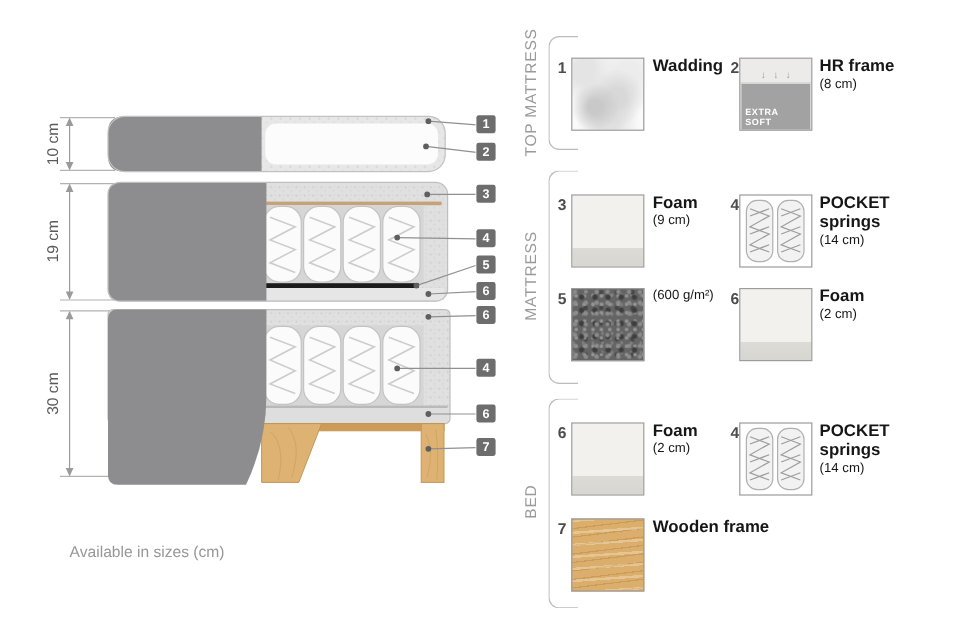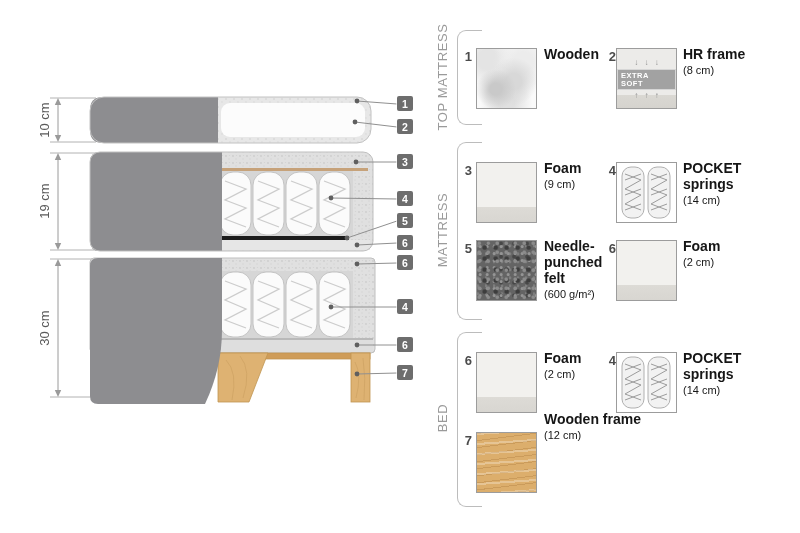--- a/index.html
+++ b/index.html
@@ -32,21 +32,21 @@
       radial-gradient(circle at 32% 68%, #c9c9c9 0 6px, rgba(255,255,255,0) 20px),
       radial-gradient(circle at 62% 55%, #d8d8d8 0 8px, rgba(255,255,255,0) 24px),
       radial-gradient(circle at 78% 22%, #ececec 0 10px, rgba(255,255,255,0) 30px),
       radial-gradient(circle at 18% 18%, #e4e4e4 0 10px, rgba(255,255,255,0) 28px),
       radial-gradient(circle at 50% 90%, #e0e0e0 0 8px, rgba(255,255,255,0) 26px);}
 
   .swatch-hrfoam{background:linear-gradient(to bottom,#ecebe9 0%,#ecebe9 78%,#dad8d3 78%,#d5d3ce 100%);}
   .softstack{display:flex;flex-direction:column;align-items:center;margin-top:9px;width:100%;}
   .arrows{font-size:8px;color:#8f8f8f;line-height:1.25;letter-spacing:2px;text-indent:2px;}
   .badge{background:#a2a2a2;border:1px solid #d6d6d6;color:#fff;font-size:7.5px;
-         font-weight:bold;letter-spacing:.5px;padding:2px 3px;line-height:1;margin:1px 0;}
+         font-weight:bold;letter-spacing:.5px;padding:20px 3px;line-height:1;margin:1px 0;}
 
   .swatch-foam{background:linear-gradient(to bottom,#f2f1ee 0%,#f2f1ee 74%,#dddbd6 74%,#d8d6d1 100%);}
 
   .swatch-felt{background-color:#646464;background-image:
       radial-gradient(circle at 25% 25%, #8c8c8c 0 1.2px, rgba(0,0,0,0) 2.4px),
       radial-gradient(circle at 70% 60%, #3d3d3d 0 1.5px, rgba(0,0,0,0) 3px),
       radial-gradient(circle at 45% 80%, #959595 0 1px, rgba(0,0,0,0) 2px),
       radial-gradient(circle at 85% 20%, #474747 0 1.3px, rgba(0,0,0,0) 2.6px),
       radial-gradient(circle at 10% 60%, #7e7e7e 0 1px, rgba(0,0,0,0) 2px);
       background-size:9px 9px,11px 11px,7px 7px,13px 13px,8px 8px;}
@@ -208,21 +208,21 @@
   <div class="bracket" style="left:457px;top:30px;height:93px;"></div>
   <div class="bracket" style="left:457px;top:142px;height:176px;"></div>
   <div class="bracket" style="left:457px;top:332px;height:173px;"></div>
   <div class="vlabel" style="left:442px;top:77px;">TOP MATTRESS</div>
   <div class="vlabel" style="left:442px;top:230px;">MATTRESS</div>
   <div class="vlabel" style="left:442px;top:418px;">BED</div>
 
   <div class="num" style="left:458px;top:49px;">1</div>
   <div class="swatch swatch-wadding" style="left:476px;top:48px;"></div>
   <div class="lbl" style="left:544px;top:47px;width:68px;">
-    <div>Wooden</div>
+    <div>Wadding</div>
     <div class="detail"></div>
   </div>
 
   <div class="num" style="left:602px;top:49px;">2</div>
   <div class="swatch swatch-hrfoam" style="left:616px;top:48px;">
     <div class="softstack">
       <div class="arrows">↓ ↓ ↓</div>
       <div class="badge">EXTRA SOFT</div>
       <div class="arrows">↑ ↑ ↑</div>
     </div>
@@ -255,21 +255,20 @@
     </svg>
   </div>
   <div class="lbl" style="left:683px;top:161px;width:74px;">
     <div>POCKET springs</div>
     <div class="detail">(14 cm)</div>
   </div>
 
   <div class="num" style="left:458px;top:241px;">5</div>
   <div class="swatch swatch-felt" style="left:476px;top:240px;"></div>
   <div class="lbl" style="left:544px;top:239px;width:68px;">
-    <div>Needle-punched felt</div>
     <div class="detail">(600 g/m²)</div>
   </div>
 
   <div class="num" style="left:602px;top:241px;">6</div>
   <div class="swatch swatch-foam" style="left:616px;top:240px;"></div>
   <div class="lbl" style="left:683px;top:239px;width:74px;">
     <div>Foam</div>
     <div class="detail">(2 cm)</div>
   </div>
 
@@ -295,19 +294,19 @@
       </g>
     </svg>
   </div>
   <div class="lbl" style="left:683px;top:351px;width:74px;">
     <div>POCKET springs</div>
     <div class="detail">(14 cm)</div>
   </div>
 
   <div class="num" style="left:458px;top:433px;">7</div>
   <div class="swatch swatch-wood" style="left:476px;top:432px;"></div>
-  <div class="lbl" style="left:544px;top:412px;width:140px;">
+  <div class="lbl" style="left:544px;top:431px;width:140px;">
     <div>Wooden frame</div>
-    <div class="detail">(12 cm)</div>
-  </div>
-
+  </div>
+
+  <div class="sizes1">Available in sizes (cm)</div>
 
 </div>
 
 </body></html>

